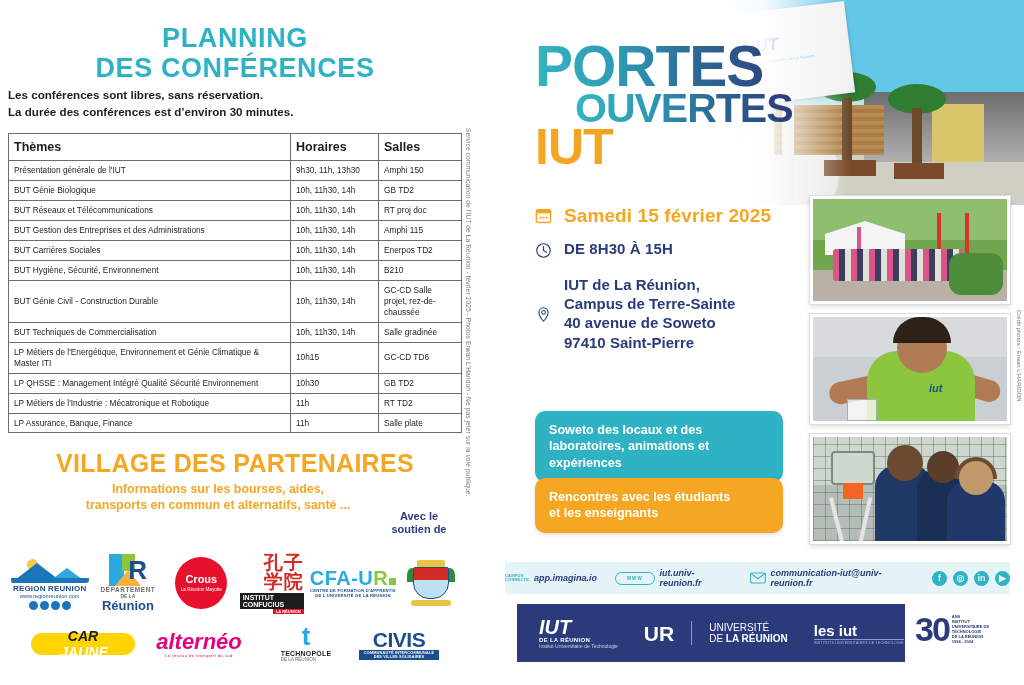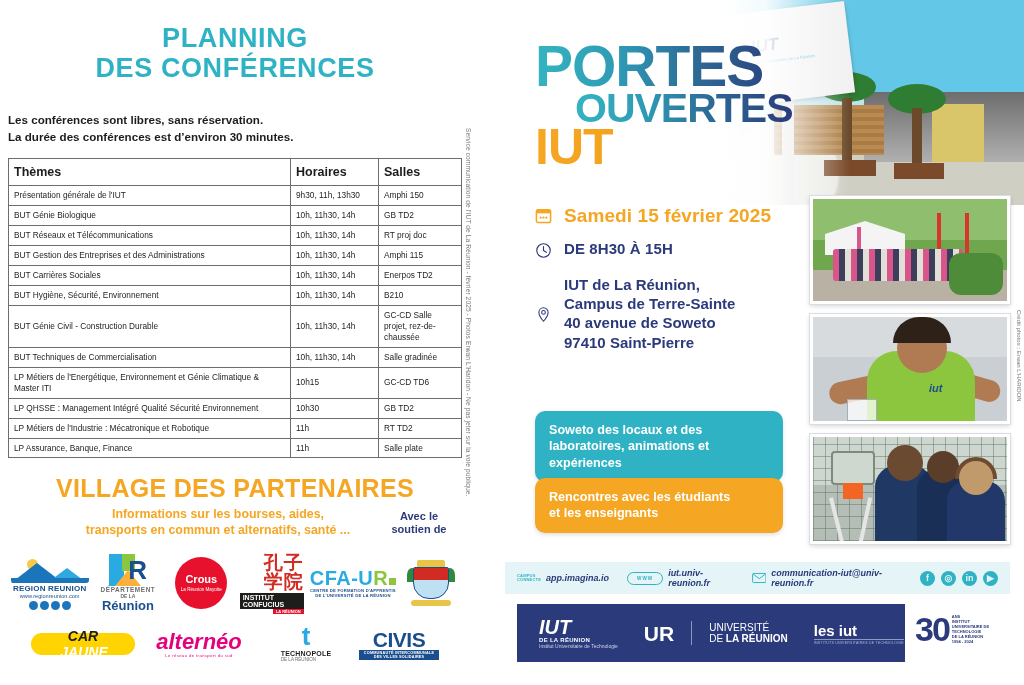--- a/index.html
+++ b/index.html
@@ -15,21 +15,21 @@
   .left { position: absolute; left: 0; top: 0; width: 470px; height: 685px; background:#fff; }
 
   .planning-title {
     text-align: center; color: #2FB3C4;
     font-weight: 800; font-size: 27px; line-height: 1.12;
     letter-spacing: .6px; margin-top: 23px;
   }
   .planning-title span { display:block; }
 
   .intro {
-    margin: 29px 0 0 8px; color: #1d1d1b;
+    margin: 4px 0 0 8px; color: #1d1d1b;
     font-weight: 700; font-size: 11.6px; line-height: 1.42;
   }
   .intro span { display:block; }
 
   table.conf {
     margin: 13px 0 0 8px;
     width: 453px; border-collapse: collapse;
     table-layout: fixed;
   }
   table.conf th, table.conf td {
@@ -278,21 +278,21 @@
      background:#6d4b2f; border-radius:21px 21px 0 0;}
 
   .photo-credit {
     position:absolute; right:2px; top:430px; width:120px;
     transform-origin:100% 0; transform:rotate(90deg) translate(0,0);
     font-size:6px; color:#7a7a7a; white-space:nowrap;
   }
 
   
   .linkbar { position:absolute; left:505px; top:562px; width:505px; height:32px;
-     background:#E4F4F7; display:flex; align-items:center; padding:0 12px; z-index:5;}
+     background:#E4F4F7; display:flex; align-items:center; padding:0 0; z-index:5;}
   .linkbar .item { display:flex; align-items:center; gap:5px; margin-right:18px; }
   .linkbar .txt { font-size:9px; font-weight:700; color:#2B3A7A; font-style:italic; }
   .linkbar .cc { font-size:4px; font-weight:800; color:#2FB3C4; line-height:1.1; letter-spacing:.2px;}
   .linkbar .cc span{display:block;}
   .linkbar .socials { margin-left:auto; display:flex; gap:6px; }
   .linkbar .socials .s { width:15px; height:15px; border-radius:50%; background:#2FB3C4;
      display:flex; align-items:center; justify-content:center; color:#E4F4F7;
      font-size:9px; font-weight:800; }
   .www-pill { width:42px; height:13px; border:1.4px solid #2FB3C4; border-radius:7px;
      display:flex; align-items:center; justify-content:center;

